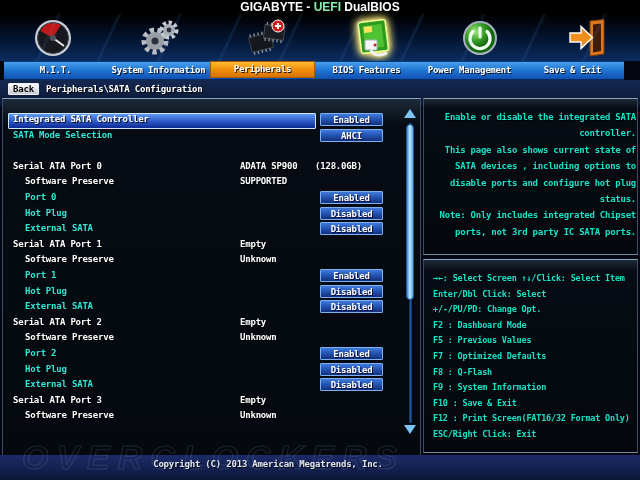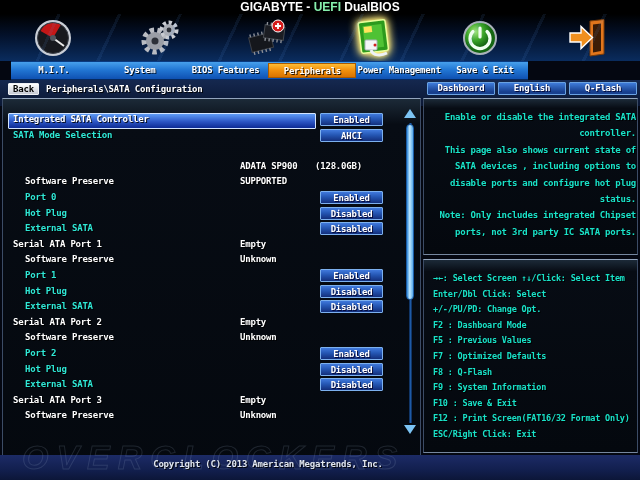--- a/index.html
+++ b/index.html
@@ -20,23 +20,23 @@
 
   
   .iconstrip { position:absolute; left:0; top:14px; width:640px; height:47px;
     background:linear-gradient(180deg,#000 0%, #03112a 45%, #0a2c5e 100%); }
   .iconstrip::after { content:""; position:absolute; inset:0;
     background:repeating-linear-gradient(115deg, rgba(90,150,230,0) 0 52px, rgba(90,150,230,0.10) 52px 55px);
   }
   .icon-slot { position:absolute; top:2px; width:44px; height:44px; }
 
   
-  .tabbar { position:absolute; left:11px; top:61px; width:517px; height:19px; display:flex;
+  .tabbar { position:absolute; left:4px; top:61px; width:620px; height:19px; display:flex;
     background:linear-gradient(180deg,#47a0ec 0%, #2277d4 45%, #0f51b2 100%);
-    border-top:1px solid #0a3a80; border-bottom:1px solid #062a60; }
+    border-top:1px solid #0a3a80; border-bottom:1px solid #062a60;align-items:flex-end; }
   .tab { flex:1; text-align:center; color:#fff; font-size:9px; letter-spacing:-0.2px;
     line-height:17px; text-shadow:1px 1px 0 rgba(0,10,60,0.9); cursor:default; }
   .tab.active { background:linear-gradient(180deg,#ffbc33 0%, #f2920e 45%, #d97300 100%);
     border:1px solid #a85a00; margin:1px 0; line-height:15px; }
 
   
   .crumbbar { position:absolute; left:0; top:80px; width:640px; height:26px;
     background:linear-gradient(180deg,#15284f,#0a1734); }
   .back-btn { position:absolute; left:8px; top:3px; width:31px; height:12px;
     background:linear-gradient(180deg,#ffffff,#c6cad4); border:1px solid #eef0f4; border-radius:1px;
@@ -173,54 +173,50 @@
         <path d="M25 5 L39 3.5 L39 38 L25 40 Z" fill="#e2761c" stroke="#7c3d08"></path>
         <path d="M28 8.5 L36 7.5 L36 35 L28 36.5 Z" fill="#3c1c06"></path>
         <path d="M5 17 h11 v-6.5 L27.5 21.5 16 32.5 v-6.5 H5 Z" fill="#ef8f1e" stroke="#ffffff" stroke-width="1.4"></path>
       </svg>
     </div>
   </div>
 
   <div class="tabbar">
     <div class="tab"><span class="bios-text">M.I.T.</span></div>
     <div class="tab"><span class="bios-text">System Information</span></div>
+    <div class="tab active"><span class="bios-text">Peripherals</span></div>
     <div class="tab"><span class="bios-text">BIOS Features</span></div>
-    <div class="tab active"><span class="bios-text">Peripherals</span></div>
     <div class="tab"><span class="bios-text">Power Management</span></div>
     <div class="tab"><span class="bios-text">Save &amp; Exit</span></div>
   </div>
 
   <div class="crumbbar">
     <div class="back-btn bios-text" style="text-shadow:none;">Back</div>
     <div class="crumb-path bios-text">Peripherals\SATA Configuration</div>
-    <div class="quick-btns">
-      <div class="quick-btn">Dashboard</div>
-      <div class="quick-btn">English</div>
-      <div class="quick-btn">Q-Flash</div>
-    </div>
   </div>
 
   <div class="panel main-panel">
     <div class="list bios-text">
 
     <div class="row selected">
           <span class="label">Integrated SATA Controller</span>
 
           <span class="btn">Enabled</span>
         </div>
         <div class="row accent">
           <span class="label">SATA Mode Selection</span>
 
           <span class="btn">AHCI</span>
         </div>
         <div class="row spacer">
           <span class="label"></span>
 
         </div>
         <div class="row">
+          <span class="label">Serial ATA Port 0</span>
           <span class="val">ADATA SP900</span>
           <span class="val2">(128.0GB)</span>
 
         </div>
         <div class="row indent">
           <span class="label">Software Preserve</span>
           <span class="val">SUPPORTED</span>
 
         </div>
         <div class="row indent accent">

